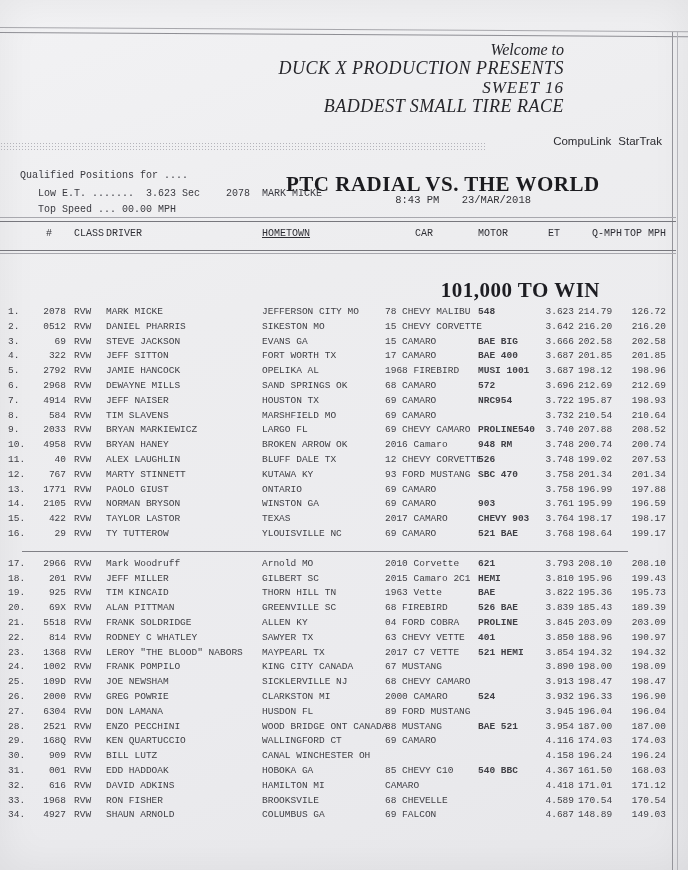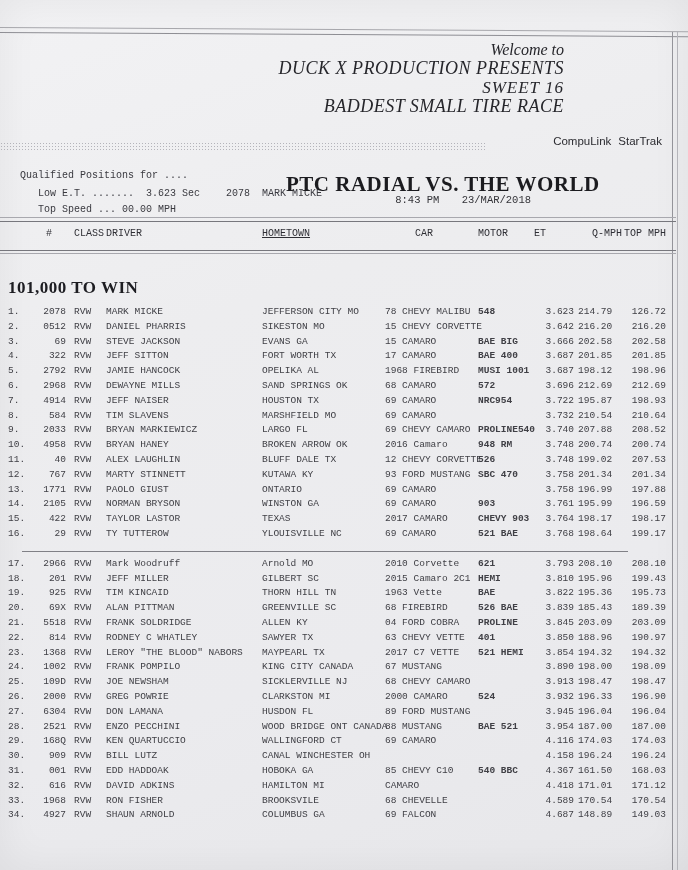--- a/index.html
+++ b/index.html
@@ -74,27 +74,27 @@
   }
   .cols-header{
     position:absolute;top:228px;left:0;width:680px;
     font-size:10px;color:#2f2f35;
   }
   .h-num{text-align:center;}
   .h-class{padding-left:8px;}
   .h-hometown{padding-left:6px;text-decoration:underline;}
   .h-car{text-align:center;}
   .h-motor{padding-left:6px;}
-  .h-et{text-align:left;padding-right:4px;}
+  .h-et{text-align:center;padding-right:4px;}
   .h-qmph{text-align:right;padding-right:2px;}
   .h-top{text-align:left;padding-right:6px;}
   
   .purse{
-    position:absolute;top:278px;left:8px;width:600px;text-align:left;
-    font-family:"Liberation Serif",serif;font-weight:bold;font-size:17px;
+    position:absolute;top:278px;left:0;width:600px;text-align:right;
+    font-family:"Liberation Serif",serif;font-weight:bold;font-size:21px;
     letter-spacing:0.5px;color:#1d1d22;
   }
   
   .results{position:absolute;top:305px;left:0;width:688px;font-size:9.5px;color:#404046;}
   .row{line-height:14.8px;height:14.8px;}
   .c-pos{padding-left:0;}
   .c-num{text-align:right;}
   .c-cls{padding-left:8px;}
   .c-driver{padding-left:0;overflow:visible;}
   .c-hometown{padding-left:6px;overflow:visible;}

